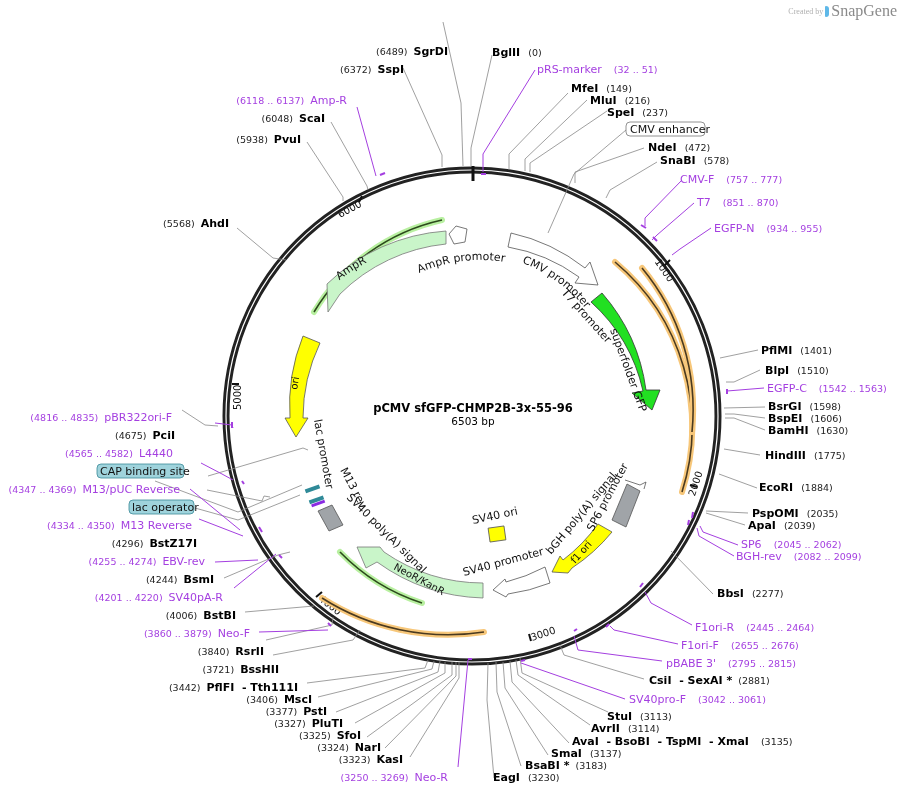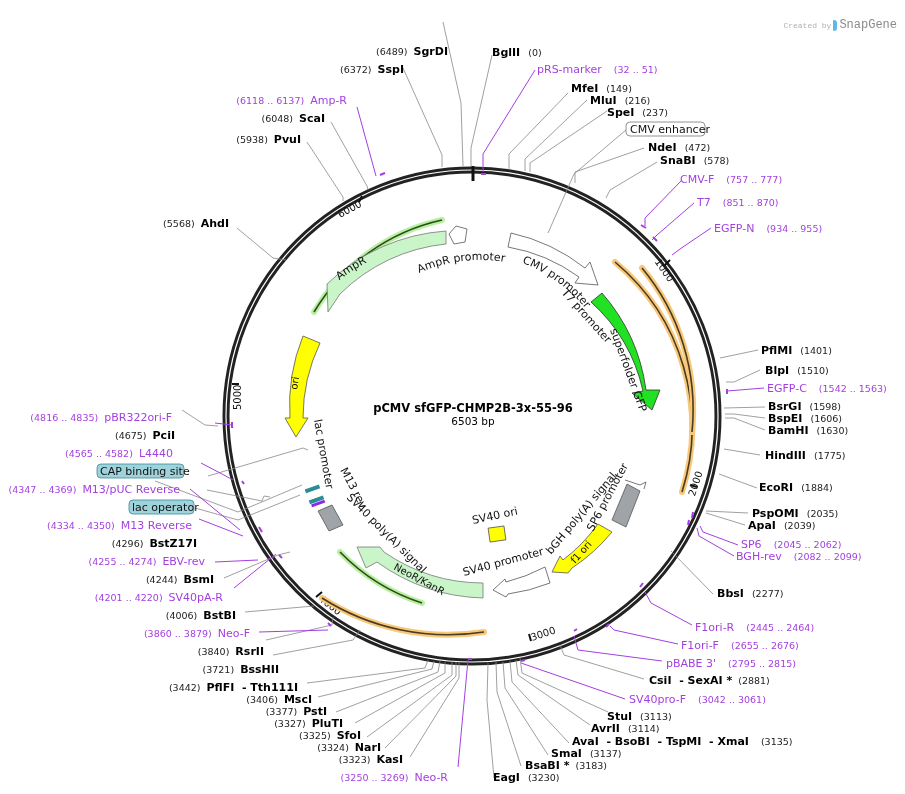--- a/index.html
+++ b/index.html
@@ -1,21 +1,21 @@
 <!DOCTYPE html>
 <html><head>
 <meta charset="utf-8">
 <style>
   html, body { margin: 0; padding: 0; background: #ffffff; }
   body { width: 905px; height: 794px; position: relative; overflow: hidden;
          font-family: "DejaVu Sans", sans-serif; }
   #map { position: absolute; left: 0; top: 0; }
   .credit { position: absolute; right: 8px; top: 2px; font-size: 8px; color: #b0b0b0;
-            font-family: Liberation Mono, monospace; display: flex; align-items: center; gap: 2px; margin-top: 16px; }
-  .credit .brand { font-size: 12px; color: #8a8a8a; }
+            font-family: Liberation Serif, serif; display: flex; align-items: center; gap: 2px; }
+  .credit .brand { font-size: 16px; color: #8a8a8a; }
   .credit .logo { display: inline-block; width: 4px; height: 11px; background: #5fb8e8; border-radius: 1px 3px 3px 1px; }
   svg text { font-family: "DejaVu Sans", sans-serif; }
   .enz { font-size: 11px; font-weight: bold; fill: #000; }
   .pos { font-size: 9.5px; fill: #222; }
   .primer { font-size: 11px; fill: #a43fe0; }
   .primerpos { font-size: 9.5px; fill: #a43fe0; }
   .feat { font-size: 11px; fill: #111; }
   .tick { font-size: 10px; fill: #111; }
 </style>
 </head>

